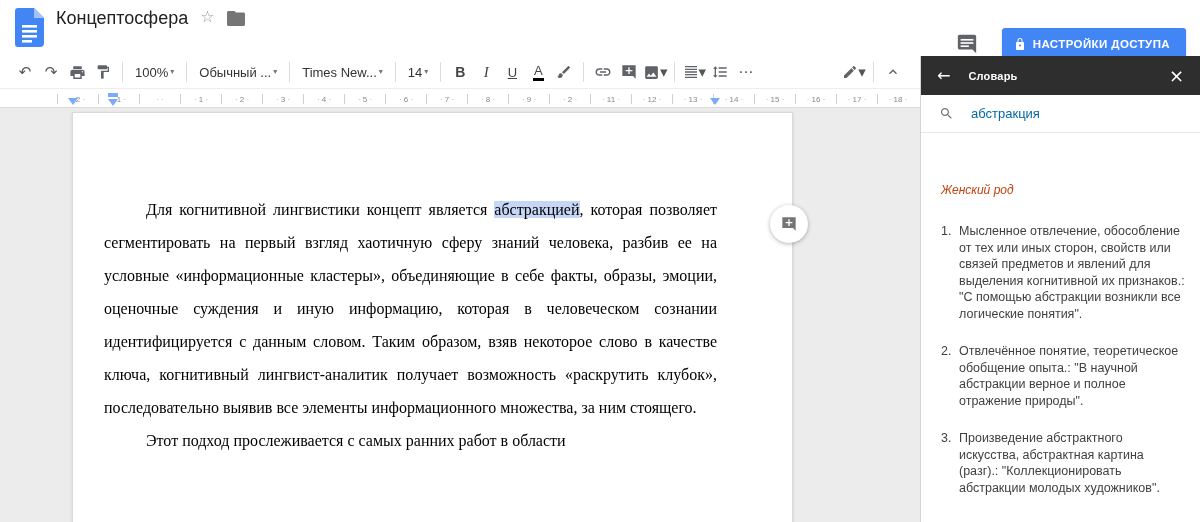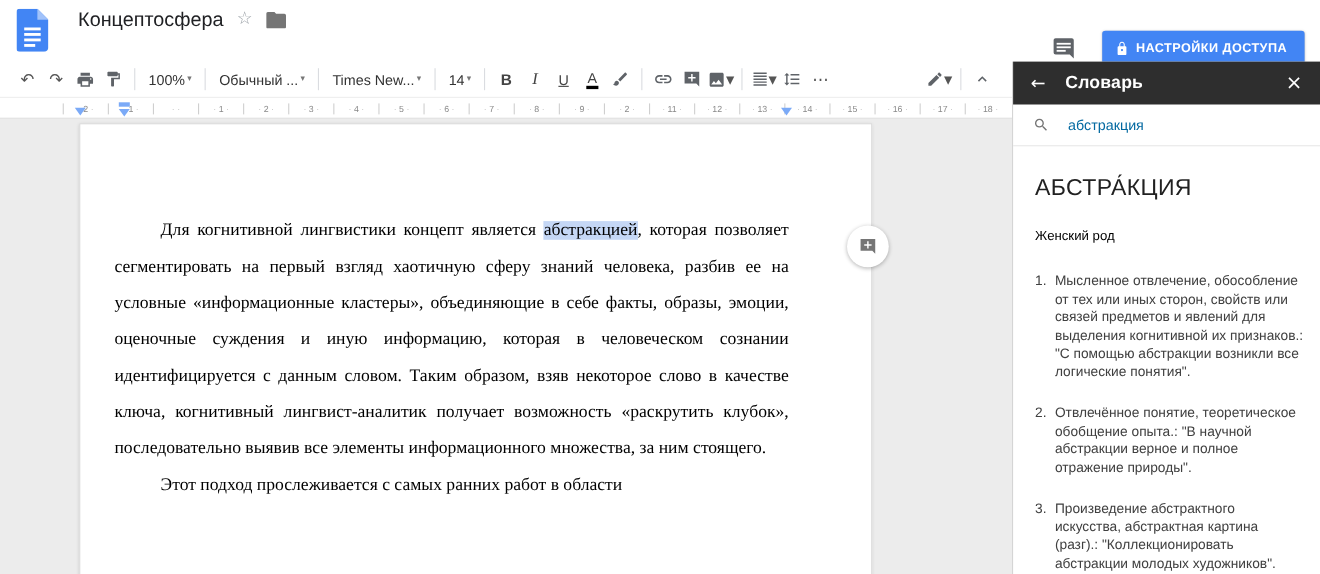--- a/index.html
+++ b/index.html
@@ -4,21 +4,21 @@
 <style>
   * { box-sizing: border-box; margin: 0; padding: 0; }
   html, body { width: 1200px; height: 522px; }
   body { font-family: "Liberation Sans", sans-serif; background: #fff; }
   .app { position: relative; width: 1200px; height: 522px; overflow: hidden; background: #fff; }
   .uicon { font-family: "DejaVu Sans", sans-serif; line-height: 1; display: inline-block; }
 
   
   .topbar { position: absolute; top: 0; left: 0; width: 1200px; height: 56px; background: #fff; z-index: 5; }
   .docs-logo { position: absolute; left: 15px; top: 8px; width: 29px; height: 39px; cursor: pointer; }
-  .title-block { position: absolute; left: 71px; top: 6px; }
+  .title-block { position: absolute; left: 56px; top: 6px; }
   .title-row { display: flex; align-items: center; gap: 12px; height: 24px; }
   .doc-title { font-size: 18px; color: #202124; }
   .star-icon { font-size: 16px; color: #9aa0a6; margin-top: -2px; }
   .menu-row { display: flex; align-items: center; margin-top: 3px; font-size: 13px; color: #333; }
   .menu-item { padding: 2px 8px; border-radius: 2px; cursor: pointer; }
   .menu-item:first-child { padding-left: 0; }
   .last-edit { margin-left: 22px; color: #757575; text-decoration: underline; cursor: pointer; }
   .top-right { position: absolute; right: 14px; top: 28px; display: flex; align-items: center; gap: 24px; }
   .share-btn { display: flex; align-items: center; gap: 7px; background: var(--accent, #4285f4);
                color: #fff; font-size: 11.5px; font-weight: bold; letter-spacing: .4px;
@@ -68,29 +68,29 @@
   .float-comment { position: absolute; left: 770px; top: 97px; width: 38px; height: 38px; border-radius: 50%;
                    background: #fff; box-shadow: 0 1px 4px rgba(0,0,0,.3); display: flex; align-items: center;
                    justify-content: center; cursor: pointer; z-index: 3; }
 
   
   .sidebar { position: absolute; top: 56px; left: 920px; width: 280px; height: 466px; background: #fff;
              border-left: 1px solid #d5d5d5; z-index: 6; }
   .sb-header { height: 39px; background: var(--sidebar-header, #2e2e2e); color: #fff; display: flex;
                align-items: center; padding: 0 16px; }
   .sb-back { font-size: 16px; cursor: pointer; }
-  .sb-title { font-size: 16px; font-weight: bold; margin-left: 18px; letter-spacing: .2px; }
+  .sb-title { font-size: 11px; font-weight: bold; margin-left: 18px; letter-spacing: .2px; }
   .sb-close { margin-left: auto; font-size: 18px; cursor: pointer; line-height: 1; }
   .sb-search { height: 38px; display: flex; align-items: center; gap: 17px; padding: 0 18px;
                border-bottom: 1px solid #e8e8e8; cursor: text; }
   .sb-search-text { font-size: 13px; color: #0369a1; }
   .sb-content { padding: 26px 14px 0 20px; }
   .headword { font-size: 21px; font-weight: normal; color: #212121; letter-spacing: .3px;
               font-family: "Liberation Sans", sans-serif; }
-  .gender { margin-top: 24px; font-size: 12px; color: #000000; }
+  .gender { margin-top: 24px; font-style: italic; font-size: 12px; color: #c2410c; }
   .defs { margin-top: 26px; list-style: none; }
   .def { display: flex; margin-bottom: 21px; font-size: 12.5px; line-height: 16.5px; color: #404040; }
   .def-num { flex: none; width: 18px; }
   .def-text { flex: 1; }
 </style>
 </head>
 <body>
 
 <div class="app">
 
@@ -355,21 +355,20 @@
       <span class="sb-title">Словарь</span>
       <span class="sb-close uicon">×</span>
     </div>
     <div class="sb-search">
       <svg width="15" height="15" viewBox="0 0 24 24">
           <path d="M15.5 14h-.79l-.28-.27C15.41 12.59 16 11.11 16 9.5 16 5.91 13.09 3 9.5 3S3 5.91 3 9.5 5.91 16 9.5 16c1.61 0 3.09-.59 4.23-1.57l.27.28v.79l5 4.99L20.49 19l-4.99-5zm-6 0C7.01 14 5 11.99 5 9.5S7.01 5 9.5 5 14 7.01 14 9.5 11.99 14 9.5 14z" fill="#757575"></path>
         </svg>
       <span class="sb-search-text">абстракция</span>
     </div>
     <div class="sb-content">
-      <h1 class="headword">АБСТРА́КЦИЯ</h1>
       <div class="gender">Женский род</div>
       <ol class="defs">
 
           <li class="def">
             <span class="def-num">1.</span>
             <span class="def-text">Мысленное отвлечение, обособление от тех или иных сторон, свойств или связей предметов и явлений для выделения когнитивной их признаков.: "С помощью абстракции возникли все логические понятия".</span>
           </li>
 
           <li class="def">
             <span class="def-num">2.</span>

